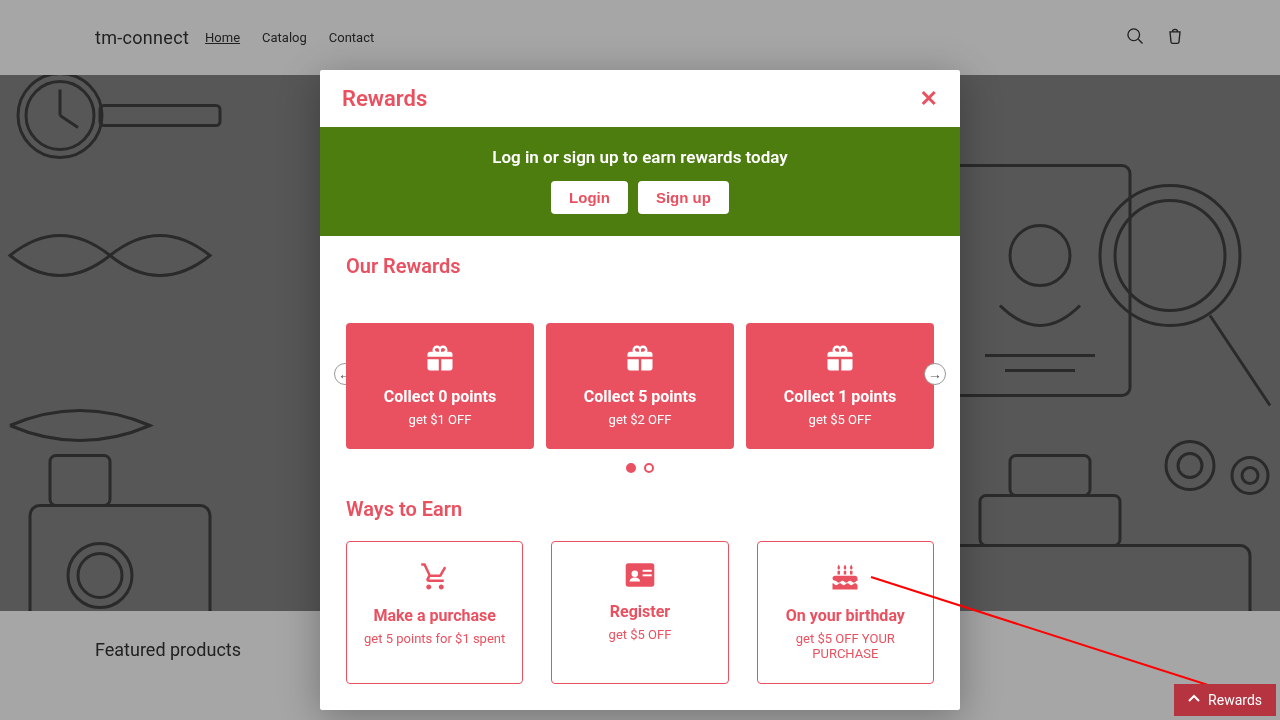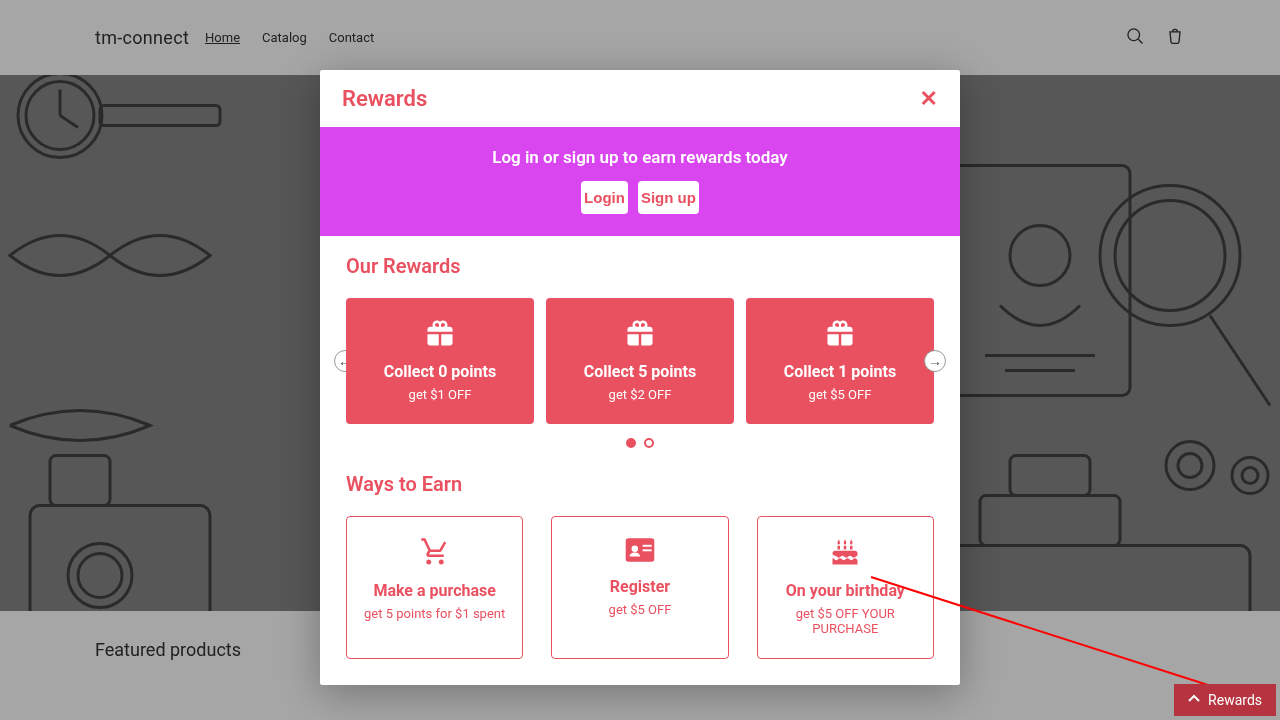--- a/index.html
+++ b/index.html
@@ -40,37 +40,37 @@
   width: 640px; background: #fff; border-radius: 2px;
   box-shadow: 0 8px 40px rgba(0,0,0,0.3);
 }
 .modal-head {
   display: flex; justify-content: space-between; align-items: center;
   padding: 16px 22px;
 }
 .modal-title { color: #ea5160; font-size: 22px; font-weight: 600; }
 .close-btn { color: #ea5160; font-size: 22px; cursor: pointer; font-weight: bold; line-height: 1; }
 .auth-banner {
-  background: #d946ef; color: #fff; text-align: center;
+  background: #4d7c0f; color: #fff; text-align: center;
   padding: 20px 0 22px;
 }
 .auth-banner-text { font-size: 17px; font-weight: 600; margin-bottom: 14px; }
 .auth-buttons { display: flex; gap: 10px; justify-content: center; }
 .auth-buttons button {
   background: #fff; color: #ea5160; border: none; border-radius: 4px;
-  padding: 8px 3px; font-size: 15px; font-weight: 600; cursor: pointer;
+  padding: 8px 18px; font-size: 15px; font-weight: 600; cursor: pointer;
 }
 .section-title { color: #ea5160; font-size: 20px; font-weight: 600; padding: 18px 26px 20px; }
 .cards-wrap { position: relative; padding: 0 26px; }
 .cards { display: flex; gap: 12px; }
 .card {
   flex: 1; text-align: center; border-radius: 4px;
   padding: 20px 10px 22px; position: relative;
 }
-.card.red { background: #ea5160; color: #fff; }
+.card.red { background: #ea5160; color: #fff; margin-top: 25px; }
 .card.out { background: #fff; color: #ea5160; border: 1.5px solid #ea5160; }
 .card-icon { margin-bottom: 10px; }
 .card-icon svg { fill: currentColor; }
 .card.red .card-icon svg { fill: #fff; }
 .card.out .card-icon svg { fill: #ea5160; }
 .card-title { font-weight: 700; font-size: 16px; margin-bottom: 6px; }
 .card-sub { font-size: 13px; }
 .carousel-nav {
   position: absolute; top: 50%; transform: translateY(-50%);
   width: 22px; height: 22px; border-radius: 50%;

